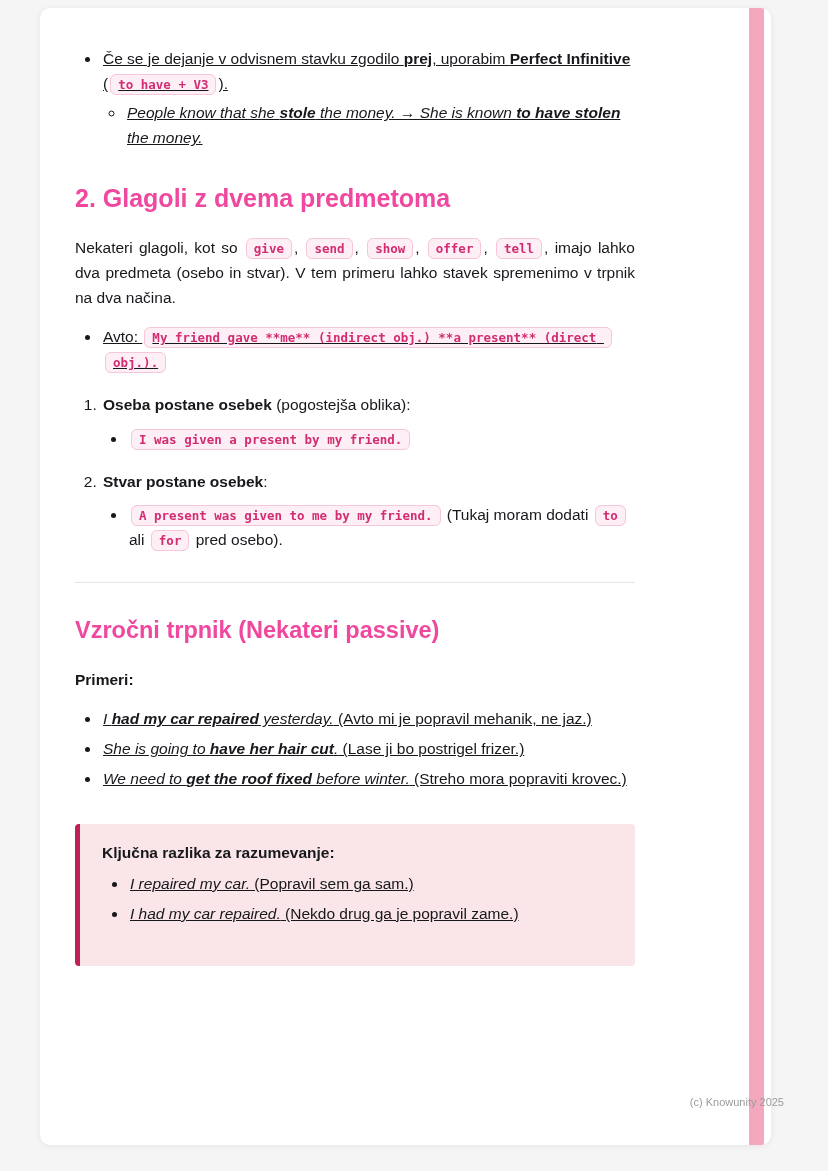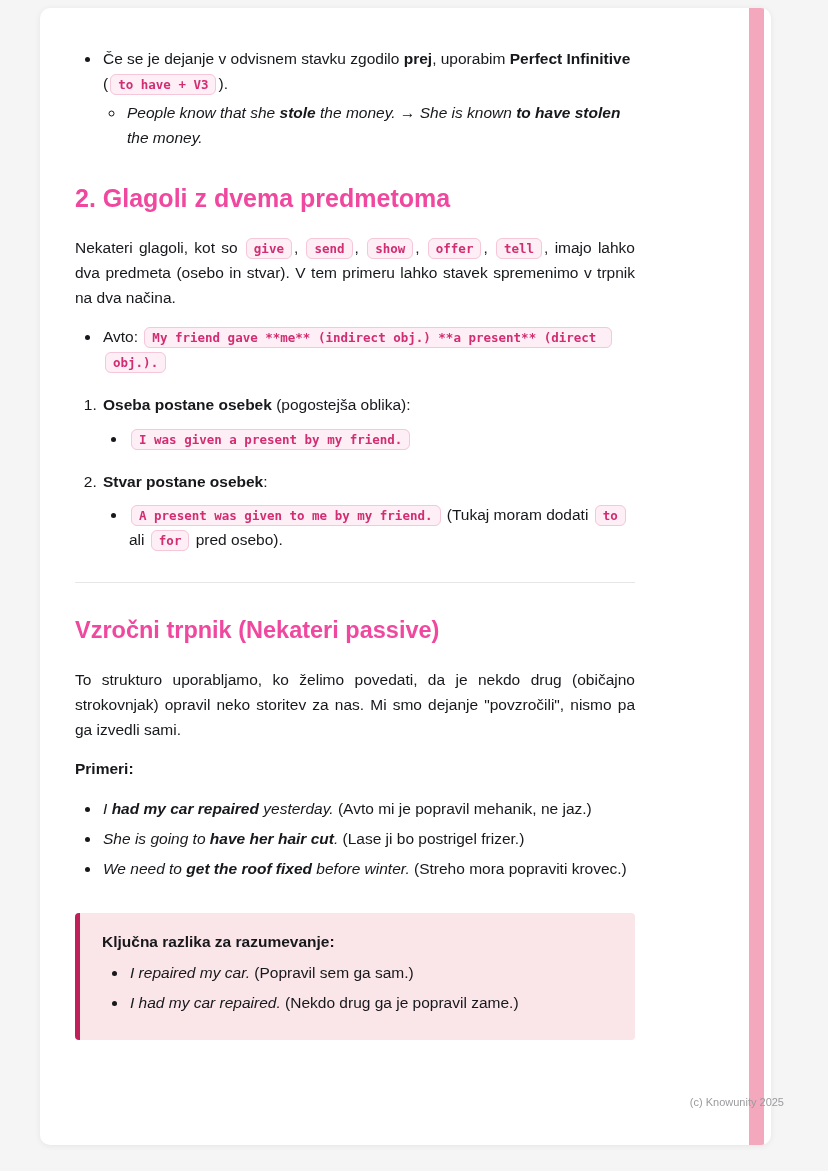--- a/index.html
+++ b/index.html
@@ -25,21 +25,21 @@
     background: var(--ribbon, #f3a8bd);
   }
   .content {
     position: relative;
     padding: 24px 136px 30px 35px;
     color: var(--text, #17181c);
     font-size: 15.5px;
     line-height: 1.62;
   }
   ul.l1 { list-style: disc; padding-left: 26px; margin: 14px 0; }
-  ul.l1 > li { margin: 5px 0; padding-left: 2px; }
+  ul.l1 > li { margin: 5px 0; padding-left: 2px; text-decoration: underline; }
   ul.l2 { list-style: circle; padding-left: 22px; margin: 4px 0 0; }
   ul.l2 > li { margin: 3px 0; padding-left: 2px; }
   ul.l2d { list-style: disc; padding-left: 24px; margin: 8px 0 0; }
   ul.l2d > li { margin: 3px 0; padding-left: 2px; }
   ol.ol1 { list-style: decimal; padding-left: 26px; margin: 18px 0; }
   ol.ol1 > li { margin: 12px 0 18px; padding-left: 2px; }
   .h-pink { color: var(--heading, #f0479f); font-weight: 700; }
   .h-sm { font-size: 25px; margin: 28px 0 16px; }
   .h-lg { font-size: 23.5px; margin: 28px 0 18px; }
   p { margin: 14px 0; }
@@ -63,21 +63,21 @@
   }
   hr.divider {
     border: none;
     border-top: 1px solid var(--divider, #e6e6e8);
     margin: 30px 0 26px;
   }
   .callout {
     background: var(--callout_bg, #fae5e9);
     border-left: 5px solid var(--callout_border, #bf2059);
     border-radius: 4px;
-    padding: 16px 20px 20px 22px;
+    padding: 16px 20px 35px 22px;
     margin-top: 32px;
   }
   .callout-title { font-weight: 700; margin: 0 0 6px; }
   .callout ul.l1 { margin: 0; }
   .watermark {
     position: absolute; right: 44px; top: 1096px;
     font-size: 11px;
     color: var(--watermark_text, #9b9b9f);
     z-index: 5;
   }
@@ -130,23 +130,20 @@
               <span class="rich"><span class="seg-c">A present was given to me by my friend.</span><span> (Tukaj moram dodati </span><span class="seg-c">to</span><span> ali </span><span class="seg-c">for</span><span> pred osebo).</span></span>
             </li>
           </ul>
         </li>
       </ol>
 
       <hr class="divider">
 
       <h2 class="h-pink h-lg">Vzročni trpnik (Nekateri passive)</h2>
 
-      <p class="just">
-        <span class="rich"><span>To strukturo uporabljamo, ko želimo povedati, da je nekdo drug (običajno strokovnjak) opravil neko storitev za nas. Mi smo dejanje "povzročili", nismo pa ga izvedli sami.</span></span>
-      </p>
 
 
 
       <p class="bold">Primeri:</p>
 
       <ul class="l1">
         <li>
           <span class="rich"><span class="seg-i">I </span><span class="seg-b seg-i">had my car repaired</span><span class="seg-i"> yesterday.</span><span> (Avto mi je popravil mehanik, ne jaz.)</span></span>
         </li>
         <li>

